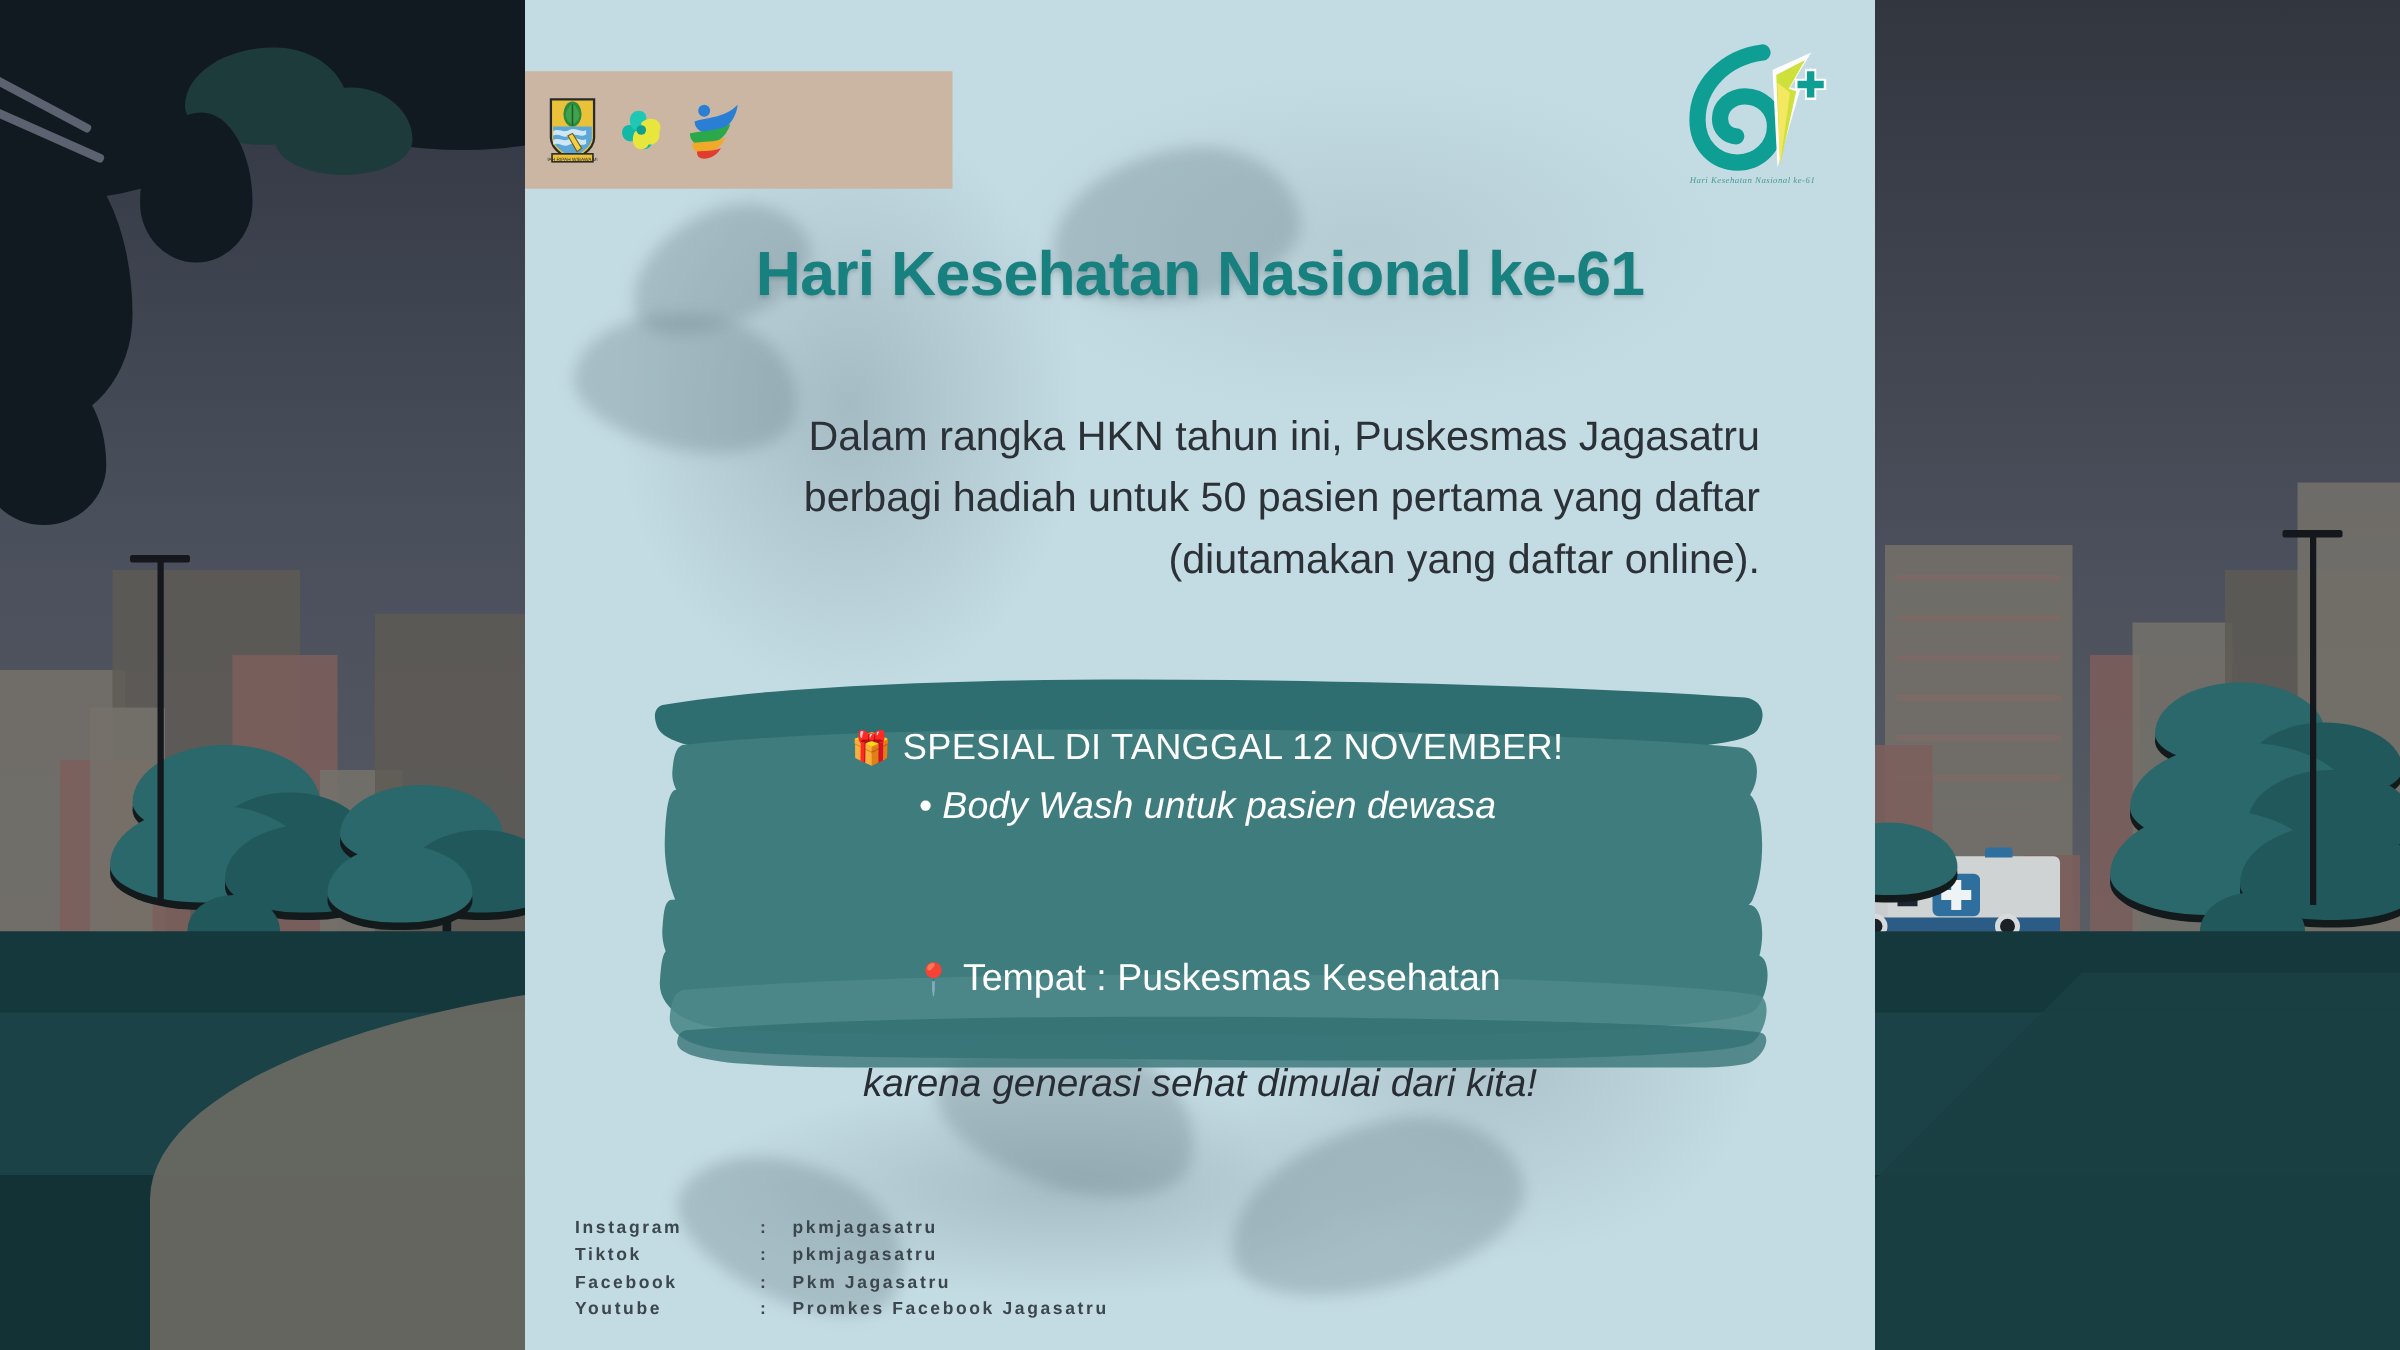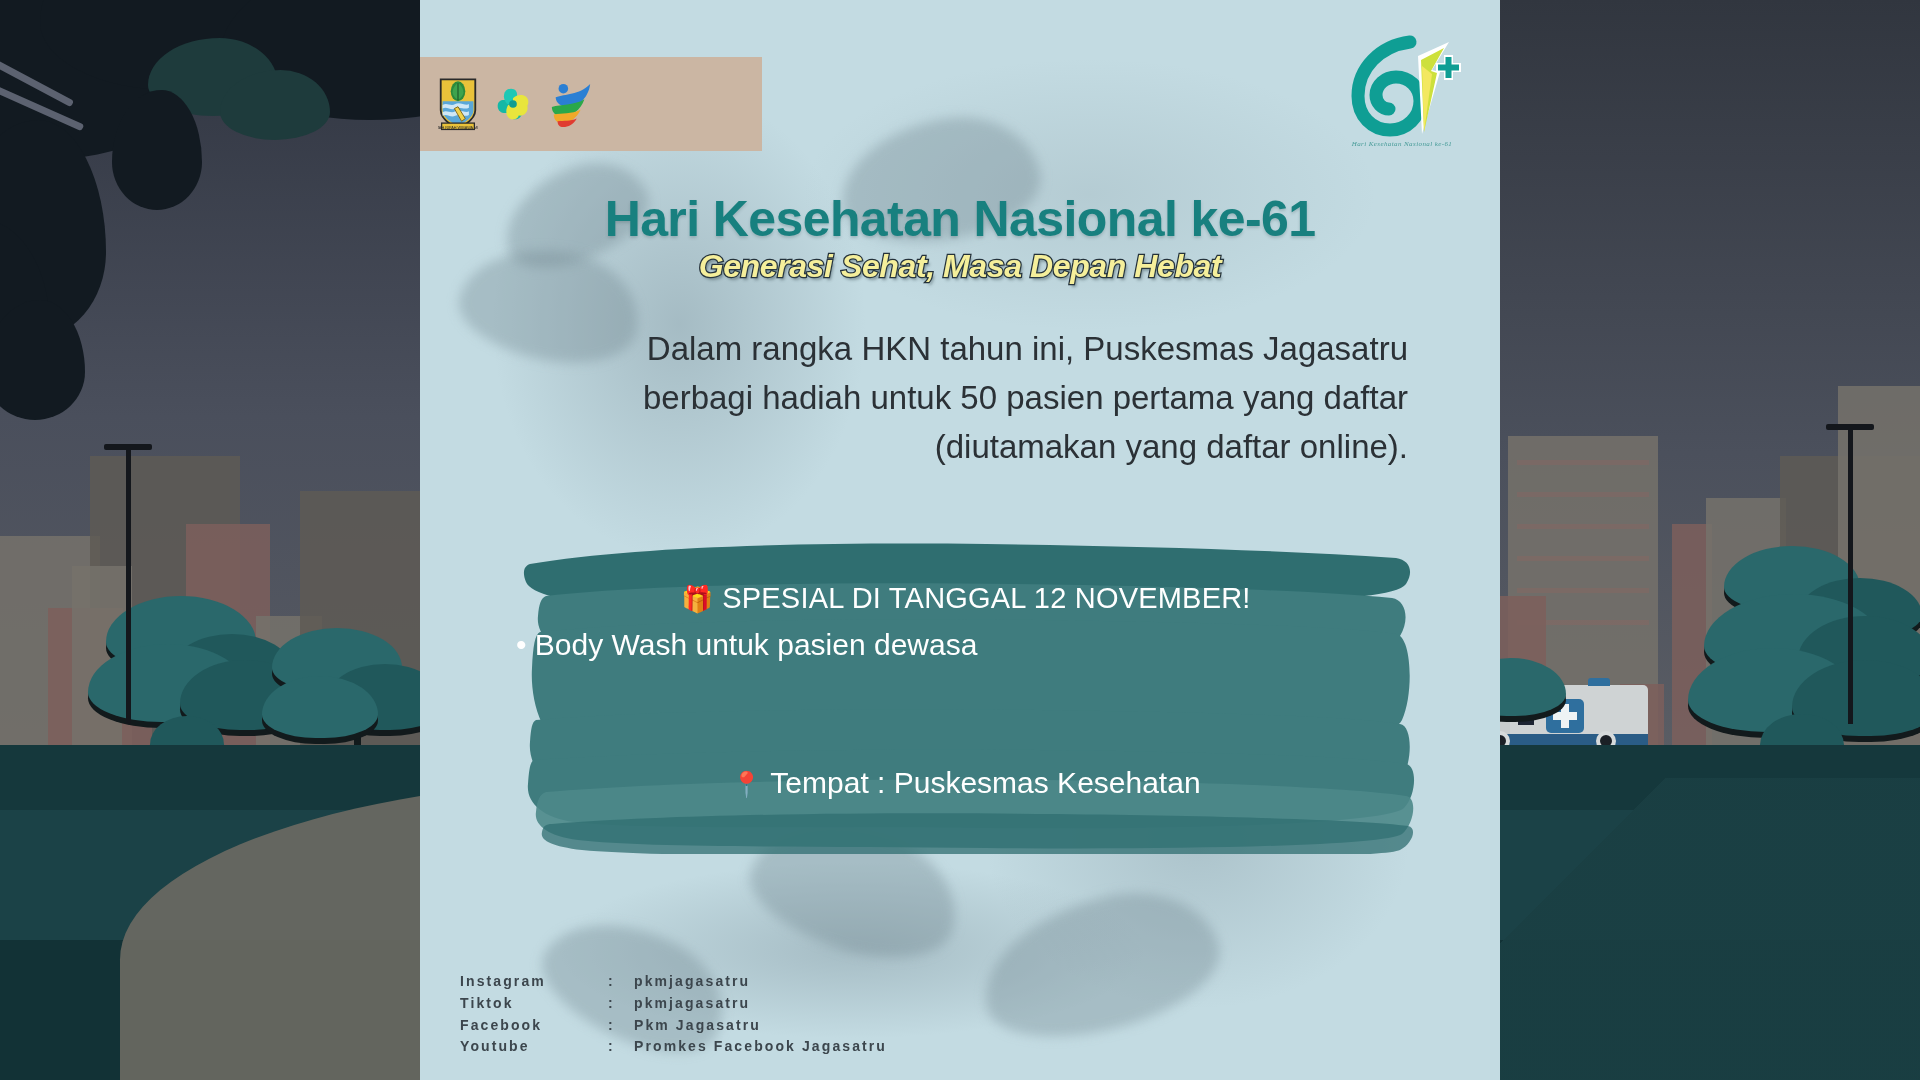--- a/index.html
+++ b/index.html
@@ -123,22 +123,22 @@
     position:absolute; top:325px; left:108px; width:880px;
     font-size:33px; line-height:1.48; color:#2b3136;text-align:right;
   }
 
   
   .brush{ position:absolute; left:96px; top:524px; width:900px; height:330px; }
   .brush svg{ position:absolute; inset:0; width:100%; height:100%; }
   .brush-content{ position:absolute; left:0; top:0; width:100%; }
   .b-line1{ position:absolute; top:58px; left:0; width:100%; text-align:center;
             font-size:29px; color:#ffffff; letter-spacing:.2px; }
-  .b-bullets{ position:absolute; top:100px; left:0; width:100%; text-align:left;
-              font-size:30px; color:#ffffff; line-height:1.42; }
+  .b-bullets{ position:absolute; top:100px; left:0; width:100%; text-align:center;
+              font-size:30px; color:#ffffff; line-height:1.42;font-style:italic; }
   .b-place{ position:absolute; top:242px; left:0; width:100%; text-align:center;
             font-size:30px; color:#ffffff; }
 
   .gift{ font-size:26px; }
   .pin{ font-size:25px; }
 
   .closing{
     position:absolute; top:845px; left:0; width:100%; text-align:center;
     font-size:31px; font-style:italic; color:#272d33; line-height:1.42;
   }
@@ -303,21 +303,20 @@
       <path d="M80 110 L78 44 L88 52 Z" fill="#f3e860"></path>
       <g>
         <path d="M100 33h9v8h8v9h-8v8h-9v-8h-8v-9h8z" fill="#ffffff"></path>
         <path d="M101.5 35h6v7.5h7.5v6h-7.5V56h-6v-7.5H94v-6h7.5z" fill="#0f9e94"></path>
       </g>
     </svg>
     <div class="hkn-cap">Hari Kesehatan Nasional ke-61</div>
   </div>
 
   <div class="title">Hari Kesehatan Nasional ke-61</div>
-  <div class="subtitle">Generasi Sehat, Masa Depan Hebat</div>
 
   <div class="body-par">Dalam rangka HKN tahun ini, Puskesmas Jagasatru berbagi hadiah untuk 50 pasien pertama yang daftar (diutamakan yang daftar online).</div>
 
   <div class="brush">
     <svg viewBox="0 0 900 330" preserveAspectRatio="none">
       <path d="M14 40 C120 22 300 18 470 20 C620 22 760 26 880 34 C894 36 898 48 890 60
                C880 74 800 78 700 76 C540 72 320 72 140 78 C60 82 16 72 10 58 C6 48 8 42 14 40 Z" fill="#2f6e70"></path>
       <path d="M30 72 C140 60 320 58 500 60 C650 62 790 66 876 74 C890 76 894 96 884 112
                C872 132 700 138 520 136 C340 134 170 138 70 132 C34 130 20 108 22 92 C23 80 25 74 30 72 Z" fill="#3f7c7e"></path>
       <path d="M24 108 C140 96 340 94 520 96 C680 98 820 102 880 110 C896 112 898 170 886 196
@@ -344,20 +343,21 @@
         </div>
       </div>
       <div class="b-place">
         <span class="pin">📍</span>
         <span>Tempat : Puskesmas Kesehatan</span>
       </div>
     </div>
   </div>
 
   <div class="closing">
+    <div>karena generasi sehat dimulai dari kita!</div>
   </div>
 
   <div class="footer">
     <div class="footer-row">
       <span class="f-key">Instagram</span>
       <span class="f-sep">:</span>
       <span>pkmjagasatru</span>
     </div>
     <div class="footer-row">
       <span class="f-key">Tiktok</span>

